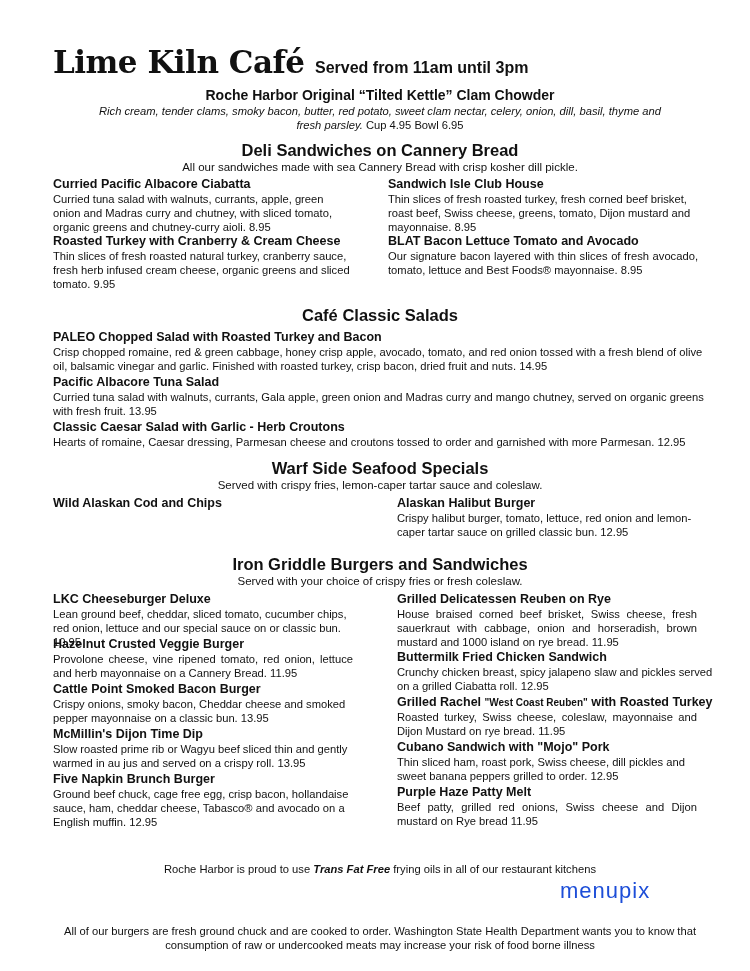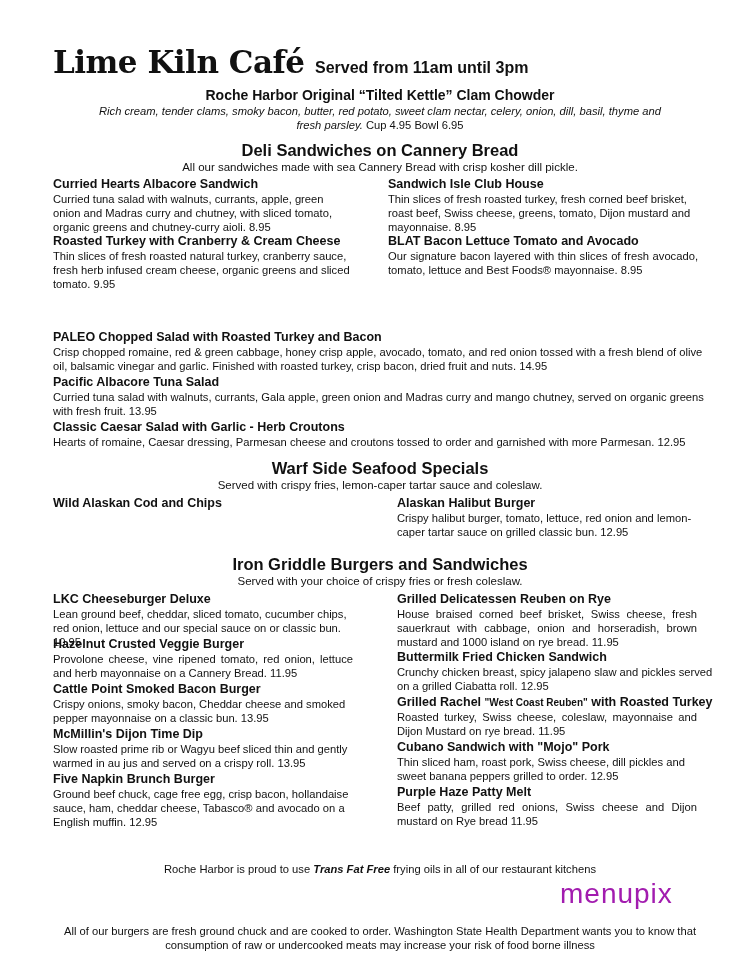--- a/index.html
+++ b/index.html
@@ -11,21 +11,21 @@
   .center { position:absolute; left:40px; width:680px; text-align:center; }
   .sec-title { font-weight:bold; font-size:16.5px; line-height:20px; }
   .sec-sub { font-size:11.5px; line-height:14px; }
   .italic { font-style:italic; }
   .item { position:absolute; }
   .item-title { font-weight:bold; font-size:12.5px; line-height:15px; white-space:nowrap; }
   .item-desc { font-size:11.2px; line-height:14px; }
   .justify { text-align:justify; }
   .small-inline { font-size:10px; }
   .footer { position:absolute; left:40px; width:680px; text-align:center; font-size:11.2px; line-height:14px; }
-  .watermark { position:absolute; left:560px; top:878px; font-size:28px; color:#a21caf; letter-spacing:1px; }
+  .watermark { position:absolute; left:560px; top:878px; font-size:22px; color:#1d4ed8; letter-spacing:1px; }
 </style>
 </head>
 <body>
 
 <div class="page">
 
   <div class="masthead">
     <span class="brand">Lime Kiln Café</span>
     <span class="hours">Served from 11am until 3pm</span>
   </div>
@@ -34,36 +34,39 @@
     <div class="sec-title" style="font-size:14px;line-height:17px;">Roche Harbor Original “Tilted Kettle” Clam Chowder</div>
     <div class="sec-sub" style="padding:0 50px;font-size:11.2px;"><span class="italic">Rich cream, tender clams, smoky bacon, butter, red potato, sweet clam nectar, celery, onion, dill, basil, thyme and fresh parsley.</span><span> Cup 4.95 Bowl 6.95</span></div>
   </div>
 
   <div class="center" style="top:140px;">
     <div class="sec-title">Deli Sandwiches on Cannery Bread</div>
     <div class="sec-sub">All our sandwiches made with sea Cannery Bread with crisp kosher dill pickle.</div>
   </div>
 
   <div class="item" style="left:53px;top:177px;width:300px;">
-    <div class="item-title">Curried Hearts Albacore Sandwich</div>
+    <div class="item-title">Curried Pacific Albacore Ciabatta</div>
     <div class="item-desc">Curried tuna salad with walnuts, currants, apple, green onion and Madras curry and chutney, with sliced tomato, organic greens and chutney-curry aioli.  8.95</div>
   </div>
   <div class="item" style="left:53px;top:234px;width:300px;">
     <div class="item-title">Roasted Turkey with Cranberry &amp; Cream Cheese</div>
     <div class="item-desc">Thin slices of fresh roasted natural turkey, cranberry sauce, fresh herb infused cream cheese, organic greens and sliced tomato.   9.95</div>
   </div>
   <div class="item" style="left:388px;top:177px;width:310px;">
     <div class="item-title">Sandwich Isle Club House</div>
     <div class="item-desc">Thin slices of fresh roasted turkey, fresh corned beef brisket, roast beef, Swiss cheese, greens, tomato, Dijon mustard and mayonnaise. 8.95</div>
   </div>
   <div class="item" style="left:388px;top:234px;width:310px;">
     <div class="item-title">BLAT Bacon Lettuce Tomato and Avocado</div>
     <div class="item-desc justify">Our signature bacon layered with thin slices of fresh avocado, tomato, lettuce and Best Foods® mayonnaise.      8.95</div>
   </div>
 
+  <div class="center" style="top:305px;">
+    <div class="sec-title">Café Classic Salads</div>
+  </div>
   <div class="item" style="left:53px;top:330px;width:660px;">
     <div class="item-title">PALEO Chopped Salad with Roasted Turkey and Bacon</div>
     <div class="item-desc">Crisp chopped romaine, red &amp; green cabbage, honey crisp apple, avocado, tomato, and red onion tossed with a fresh blend of olive oil, balsamic vinegar and garlic.  Finished with roasted turkey, crisp bacon, dried fruit and nuts.  14.95</div>
   </div>
   <div class="item" style="left:53px;top:375px;width:660px;">
     <div class="item-title">Pacific Albacore Tuna Salad</div>
     <div class="item-desc">Curried tuna salad with walnuts, currants, Gala apple, green onion and Madras curry and mango chutney, served on organic greens with fresh fruit.  13.95</div>
   </div>
   <div class="item" style="left:53px;top:420px;width:660px;">
     <div class="item-title">Classic Caesar Salad with Garlic - Herb Croutons</div>

